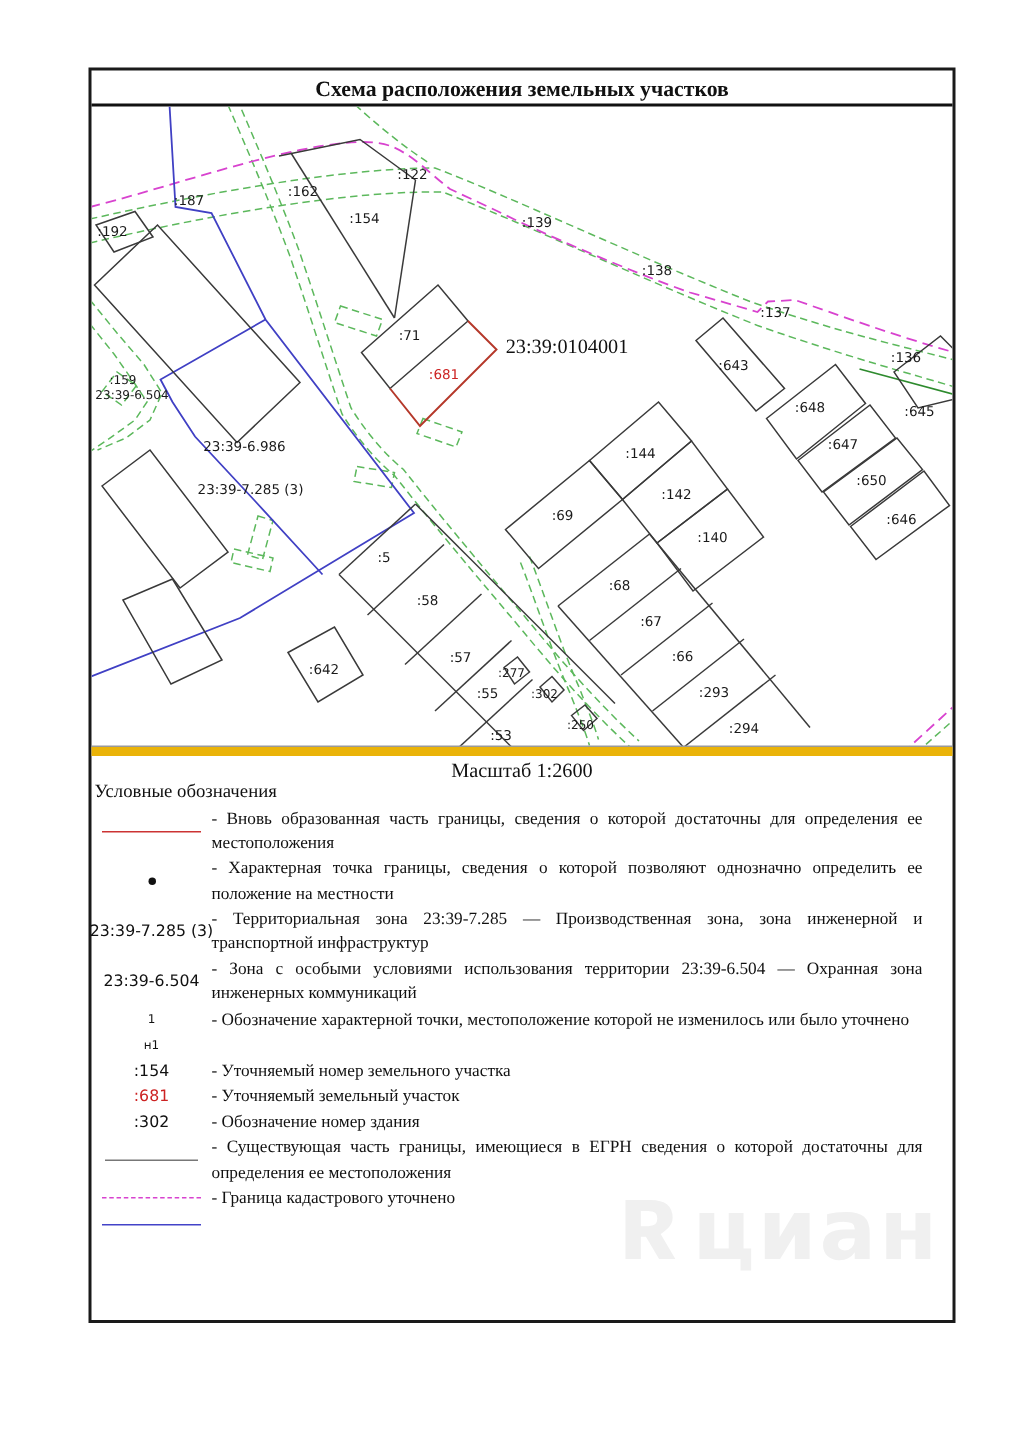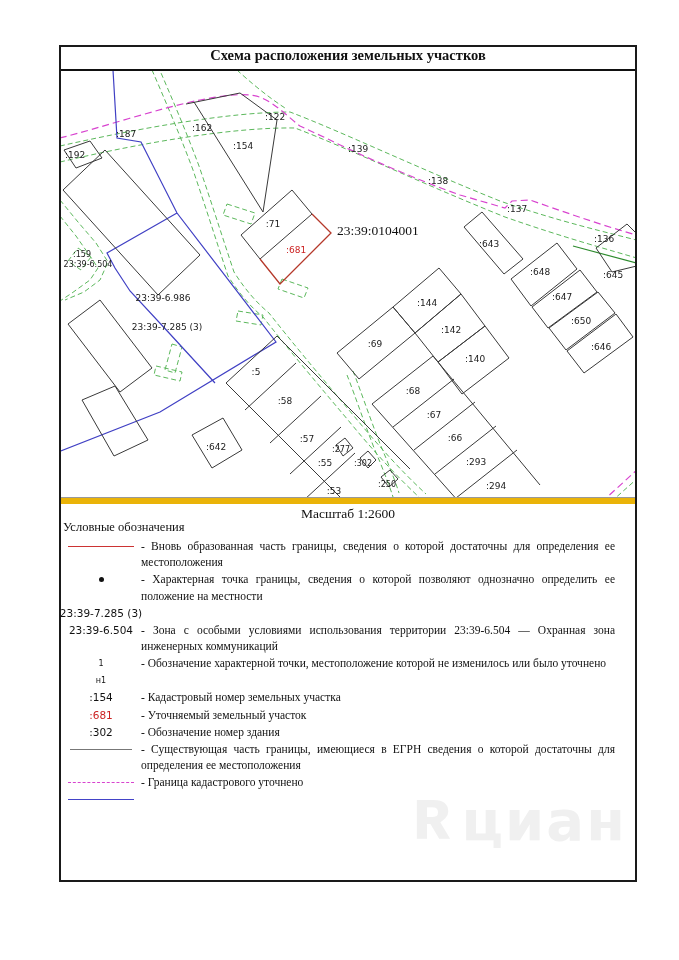--- a/index.html
+++ b/index.html
@@ -1,38 +1,38 @@
 <!DOCTYPE html>
 <html><head>
 <meta charset="utf-8">
 <style>
   html,body{margin:0;padding:0;background:#ffffff;}
   body{width:679px;height:960px;position:relative;font-family:"Liberation Serif",serif;color:#111;}
   #frame{position:absolute;left:59px;top:45px;width:578px;height:837px;border:2px solid #1a1a1a;box-sizing:border-box;background:#fff;}
   #titlebar{position:absolute;left:61px;top:47px;width:574px;height:22px;border-bottom:2px solid #111;
-    display:flex;align-items:flex-start;justify-content:center;}
+    display:flex;align-items:flex-end;justify-content:center;}
   #titlebar .t{font-weight:bold;font-size:14.5px;font-family:"Liberation Serif",serif;}
   #mapwrap{position:absolute;left:61px;top:71px;width:574px;height:427px;overflow:hidden;}
   svg{display:block;}
   .lnblack path{fill:none;stroke:#3a3a3a;stroke-width:1;}
   .lnred path{fill:none;stroke:#b5382a;stroke-width:1.3;}
   .lngreen path{fill:none;stroke:#5cb85c;stroke-width:1;stroke-dasharray:5 3;}
   .lndgreen path{fill:none;stroke:#2e8b2e;stroke-width:1.2;}
   .lnmag path{fill:none;stroke:#d843cf;stroke-width:1.2;stroke-dasharray:7 4;}
   .lnblue path{fill:none;stroke:#4040c4;stroke-width:1.2;}
   .lngrey path{fill:none;stroke:#999;stroke-width:1;}
   text.mt{font-family:"DejaVu Sans",sans-serif;font-size:9px;fill:#1a1a1a;text-anchor:middle;}
   text.sm{font-size:8px;}
   text.red{fill:#cc2222;}
   text.big{font-family:"Liberation Serif",serif;font-size:13.5px;fill:#111;}
   #scalebar{position:absolute;left:61px;top:498px;width:574px;height:20px;border-top:6px solid #eab308;
     display:flex;align-items:center;justify-content:center;font-size:13.5px;}
   #legend{position:absolute;left:61px;top:519px;width:574px;}
   #legend .hd{font-size:12.5px;padding:1px 12px 3px 2px;}
-  .lrow{display:flex;align-items:flex-start;margin-bottom:1px;}
+  .lrow{display:flex;align-items:center;margin-bottom:1px;}
   .lsym{width:80px;flex:none;display:flex;align-items:center;justify-content:center;min-height:16px;}
   .ltxt{width:474px;font-size:11.5px;line-height:16.2px;text-align:justify;}
   .sym-line{width:66px;height:0;border-top:1.5px solid #cc3333;}
   .sym-grey{width:62px;height:0;border-top:1px solid #777;}
   .sym-mag{width:66px;height:0;border-top:1.5px dashed #d843cf;}
   .sym-blue{width:66px;height:0;border-top:1.5px solid #4343c8;}
   .sym-green{width:68px;height:0;border-top:1.5px dashed #5cb85c;}
   .sym-dot{width:5px;height:5px;border-radius:50%;background:#111;}
   .sym-lab{font-family:"DejaVu Sans",sans-serif;font-size:10.5px;color:#111;white-space:nowrap;}
   .sym-lab.red{color:#cc2222;}
@@ -195,20 +195,21 @@
       <div class="lrow">
         <div class="lsym">
           <div class="sym-dot"></div>
         </div>
         <div class="ltxt">- Характерная точка границы, сведения о которой позволяют однозначно определить ее положение на местности</div>
       </div>
       <div class="lrow">
         <div class="lsym">
           <span class="sym-lab">23:39-7.285 (3)</span>
         </div>
+        <div class="ltxt">- Территориальная зона 23:39-7.285 — Производственная зона, зона инженерной и транспортной инфраструктур</div>
       </div>
       <div class="lrow">
         <div class="lsym">
           <span class="sym-lab">23:39-6.504</span>
         </div>
         <div class="ltxt">- Зона с особыми условиями использования территории 23:39-6.504 — Охранная зона инженерных коммуникаций</div>
       </div>
       <div class="lrow">
         <div class="lsym">
           <span class="sym-lab tiny">1</span>
@@ -217,21 +218,21 @@
       </div>
       <div class="lrow">
         <div class="lsym">
           <span class="sym-lab tiny">н1</span>
         </div>
       </div>
       <div class="lrow">
         <div class="lsym">
           <span class="sym-lab">:154</span>
         </div>
-        <div class="ltxt">- Кадастровый номер земельных участка</div>
+        <div class="ltxt">- Уточняемый номер земельного участка</div>
       </div>
       <div class="lrow">
         <div class="lsym">
           <span class="sym-lab red">:681</span>
         </div>
         <div class="ltxt">- Уточняемый земельный участок</div>
       </div>
       <div class="lrow">
         <div class="lsym">
           <span class="sym-lab">:302</span>

